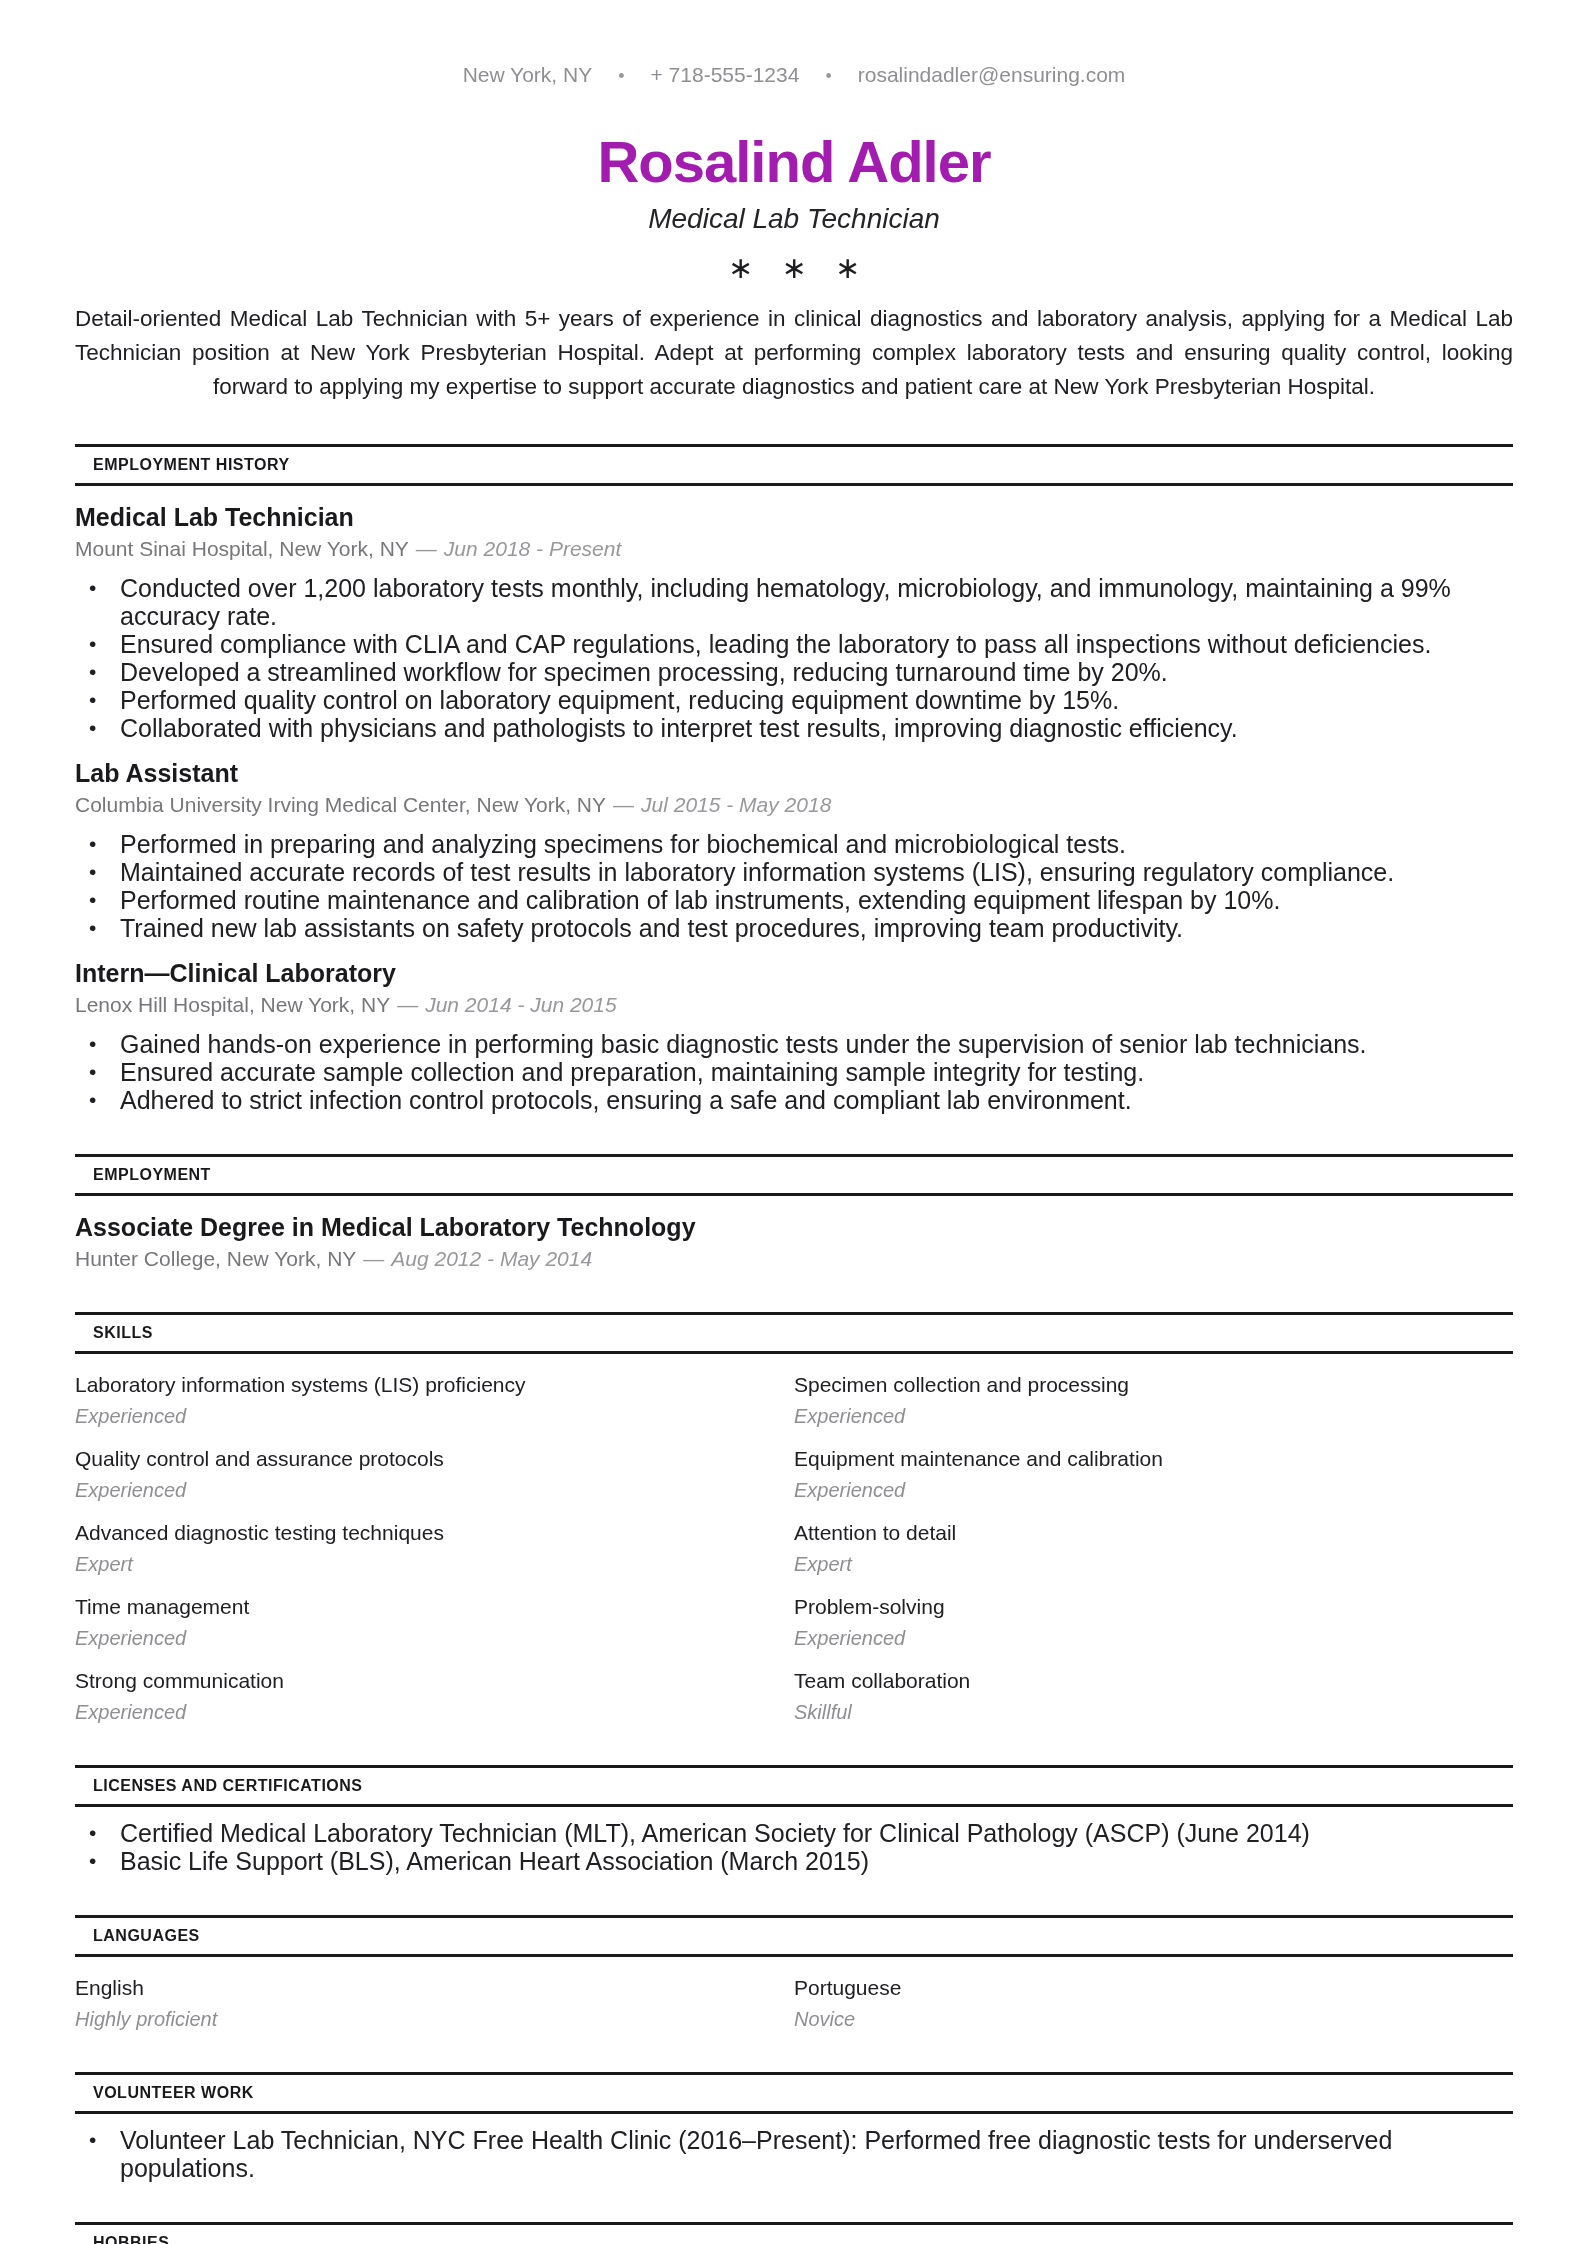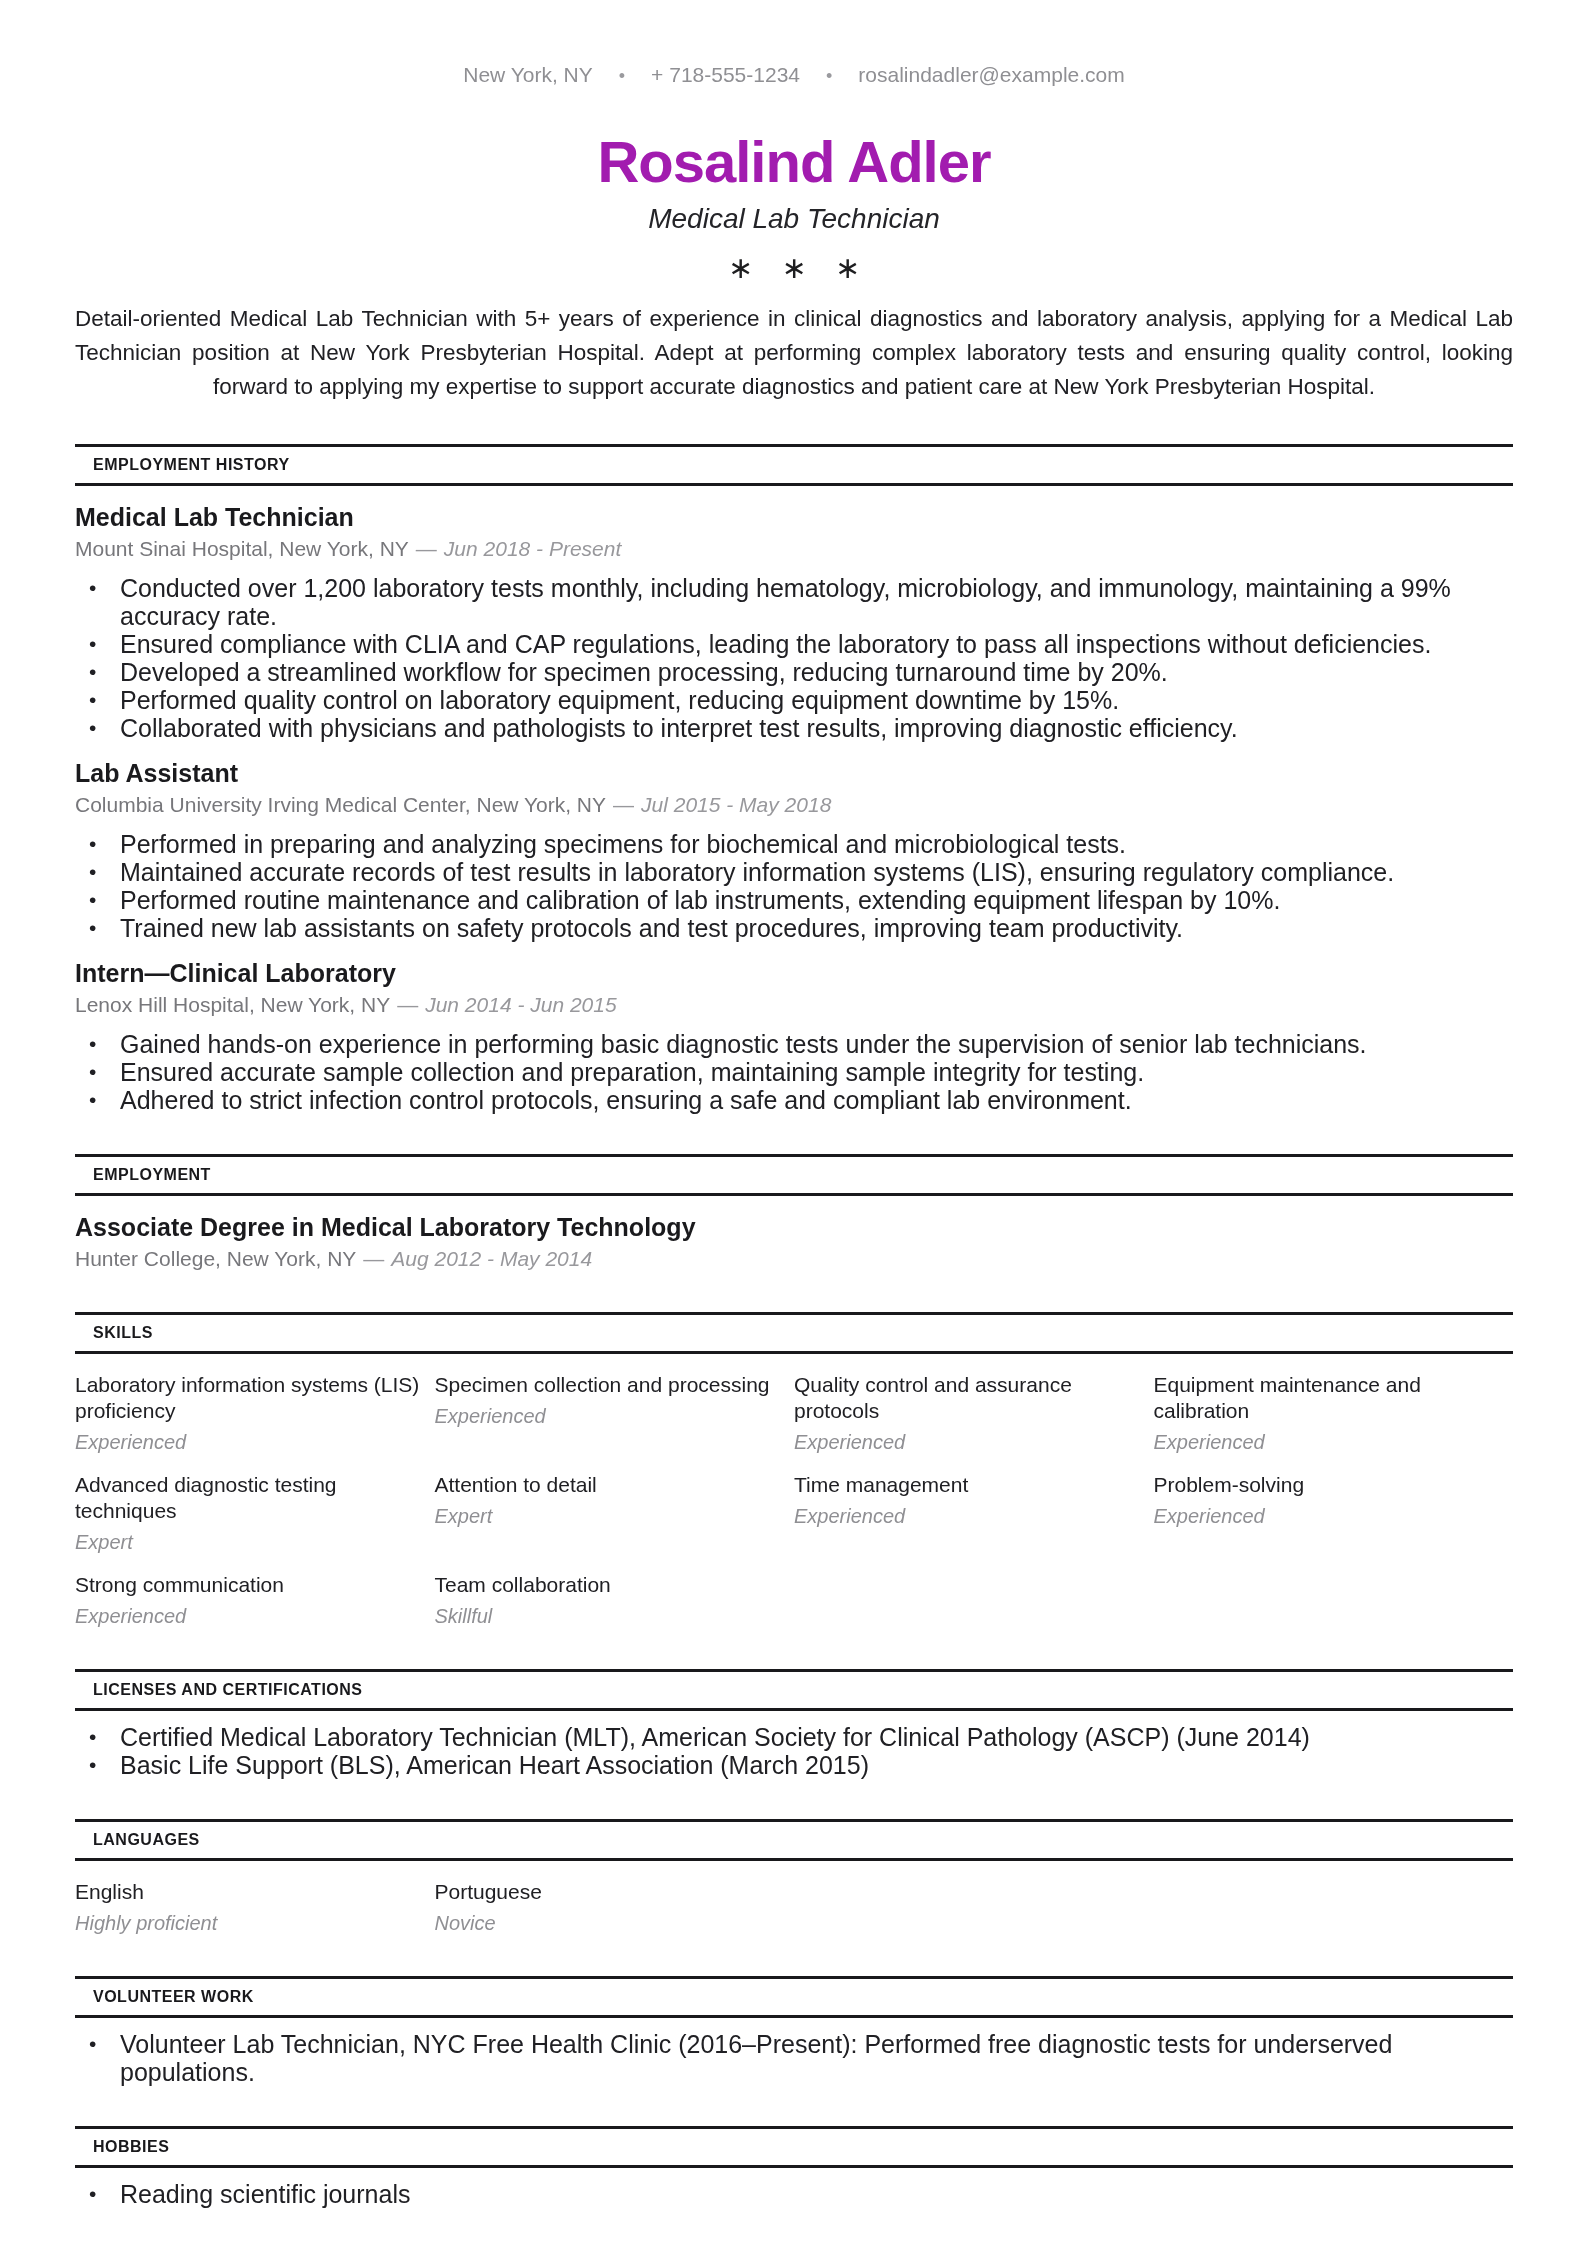--- a/index.html
+++ b/index.html
@@ -102,34 +102,34 @@
   ul.bullets li::before {
     content: "\2022";
     position: absolute;
     left: 14px;
     top: 0;
     font-size: 21px;
     color: #202024;
   }
   .two-col {
     display: grid;
-    grid-template-columns: 1fr 1fr 1fr 1fr;
+    grid-template-columns: 1fr 1fr;
     row-gap: 17px;
     margin-top: 18px;
   }
   .pair-name { font-size: 21px; line-height: 26px; color: #202024; }
   .pair-level { font-size: 20px; line-height: 26px; font-style: italic; color: #8f8f93; margin-top: 5px; }
 </style>
 </head>
 <body>
 
 <div class="page">
 
   <div class="contact">
-    <span>New York, NY</span><span class="contact-dot">•</span><span>+ 718-555-1234</span><span class="contact-dot">•</span><span>rosalindadler@example.com</span>
+    <span>New York, NY</span><span class="contact-dot">•</span><span>+ 718-555-1234</span><span class="contact-dot">•</span><span>rosalindadler@ensuring.com</span>
   </div>
 
   <h1 class="person-name">Rosalind Adler</h1>
   <div class="person-title">Medical Lab Technician</div>
   <div class="ornament">∗ ∗ ∗</div>
 
   <p class="summary">Detail-oriented Medical Lab Technician with 5+ years of experience in clinical diagnostics and laboratory analysis, applying for a Medical Lab Technician position at New York Presbyterian Hospital. Adept at performing complex laboratory tests and ensuring quality control, looking forward to applying my expertise to support accurate diagnostics and patient care at New York Presbyterian Hospital.</p>
 
   <div class="section">
     <div class="sec-header">

